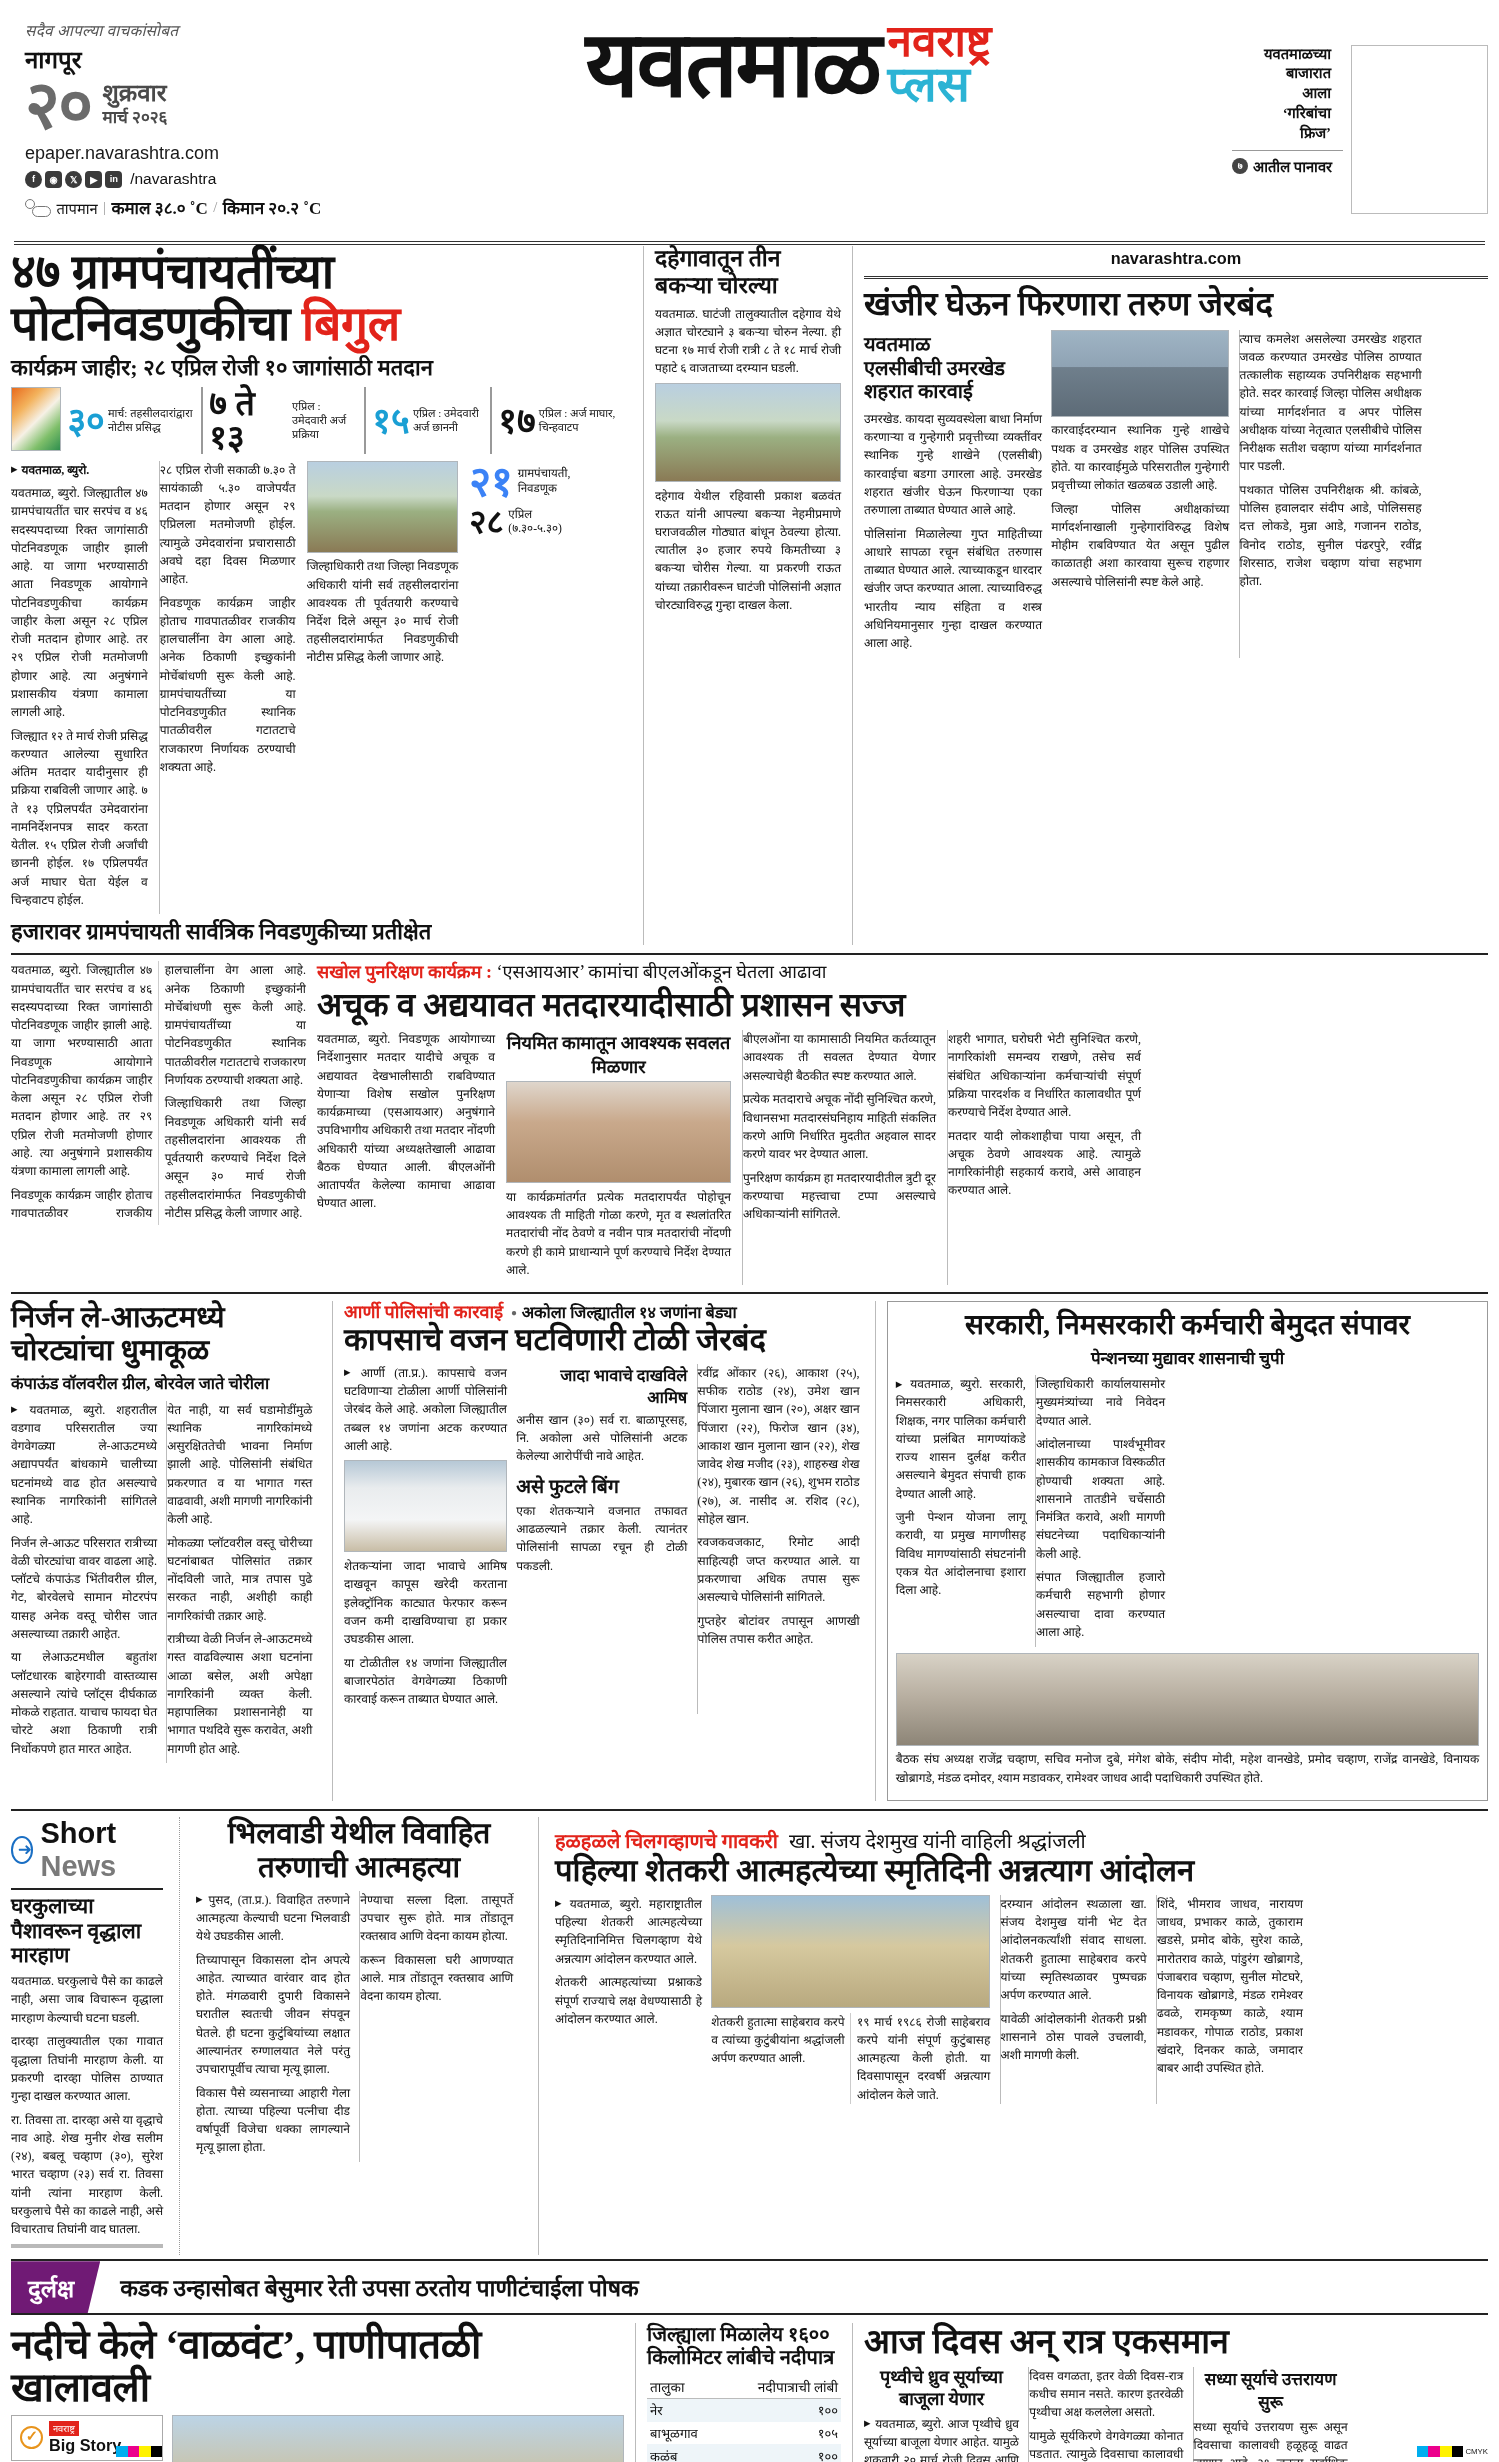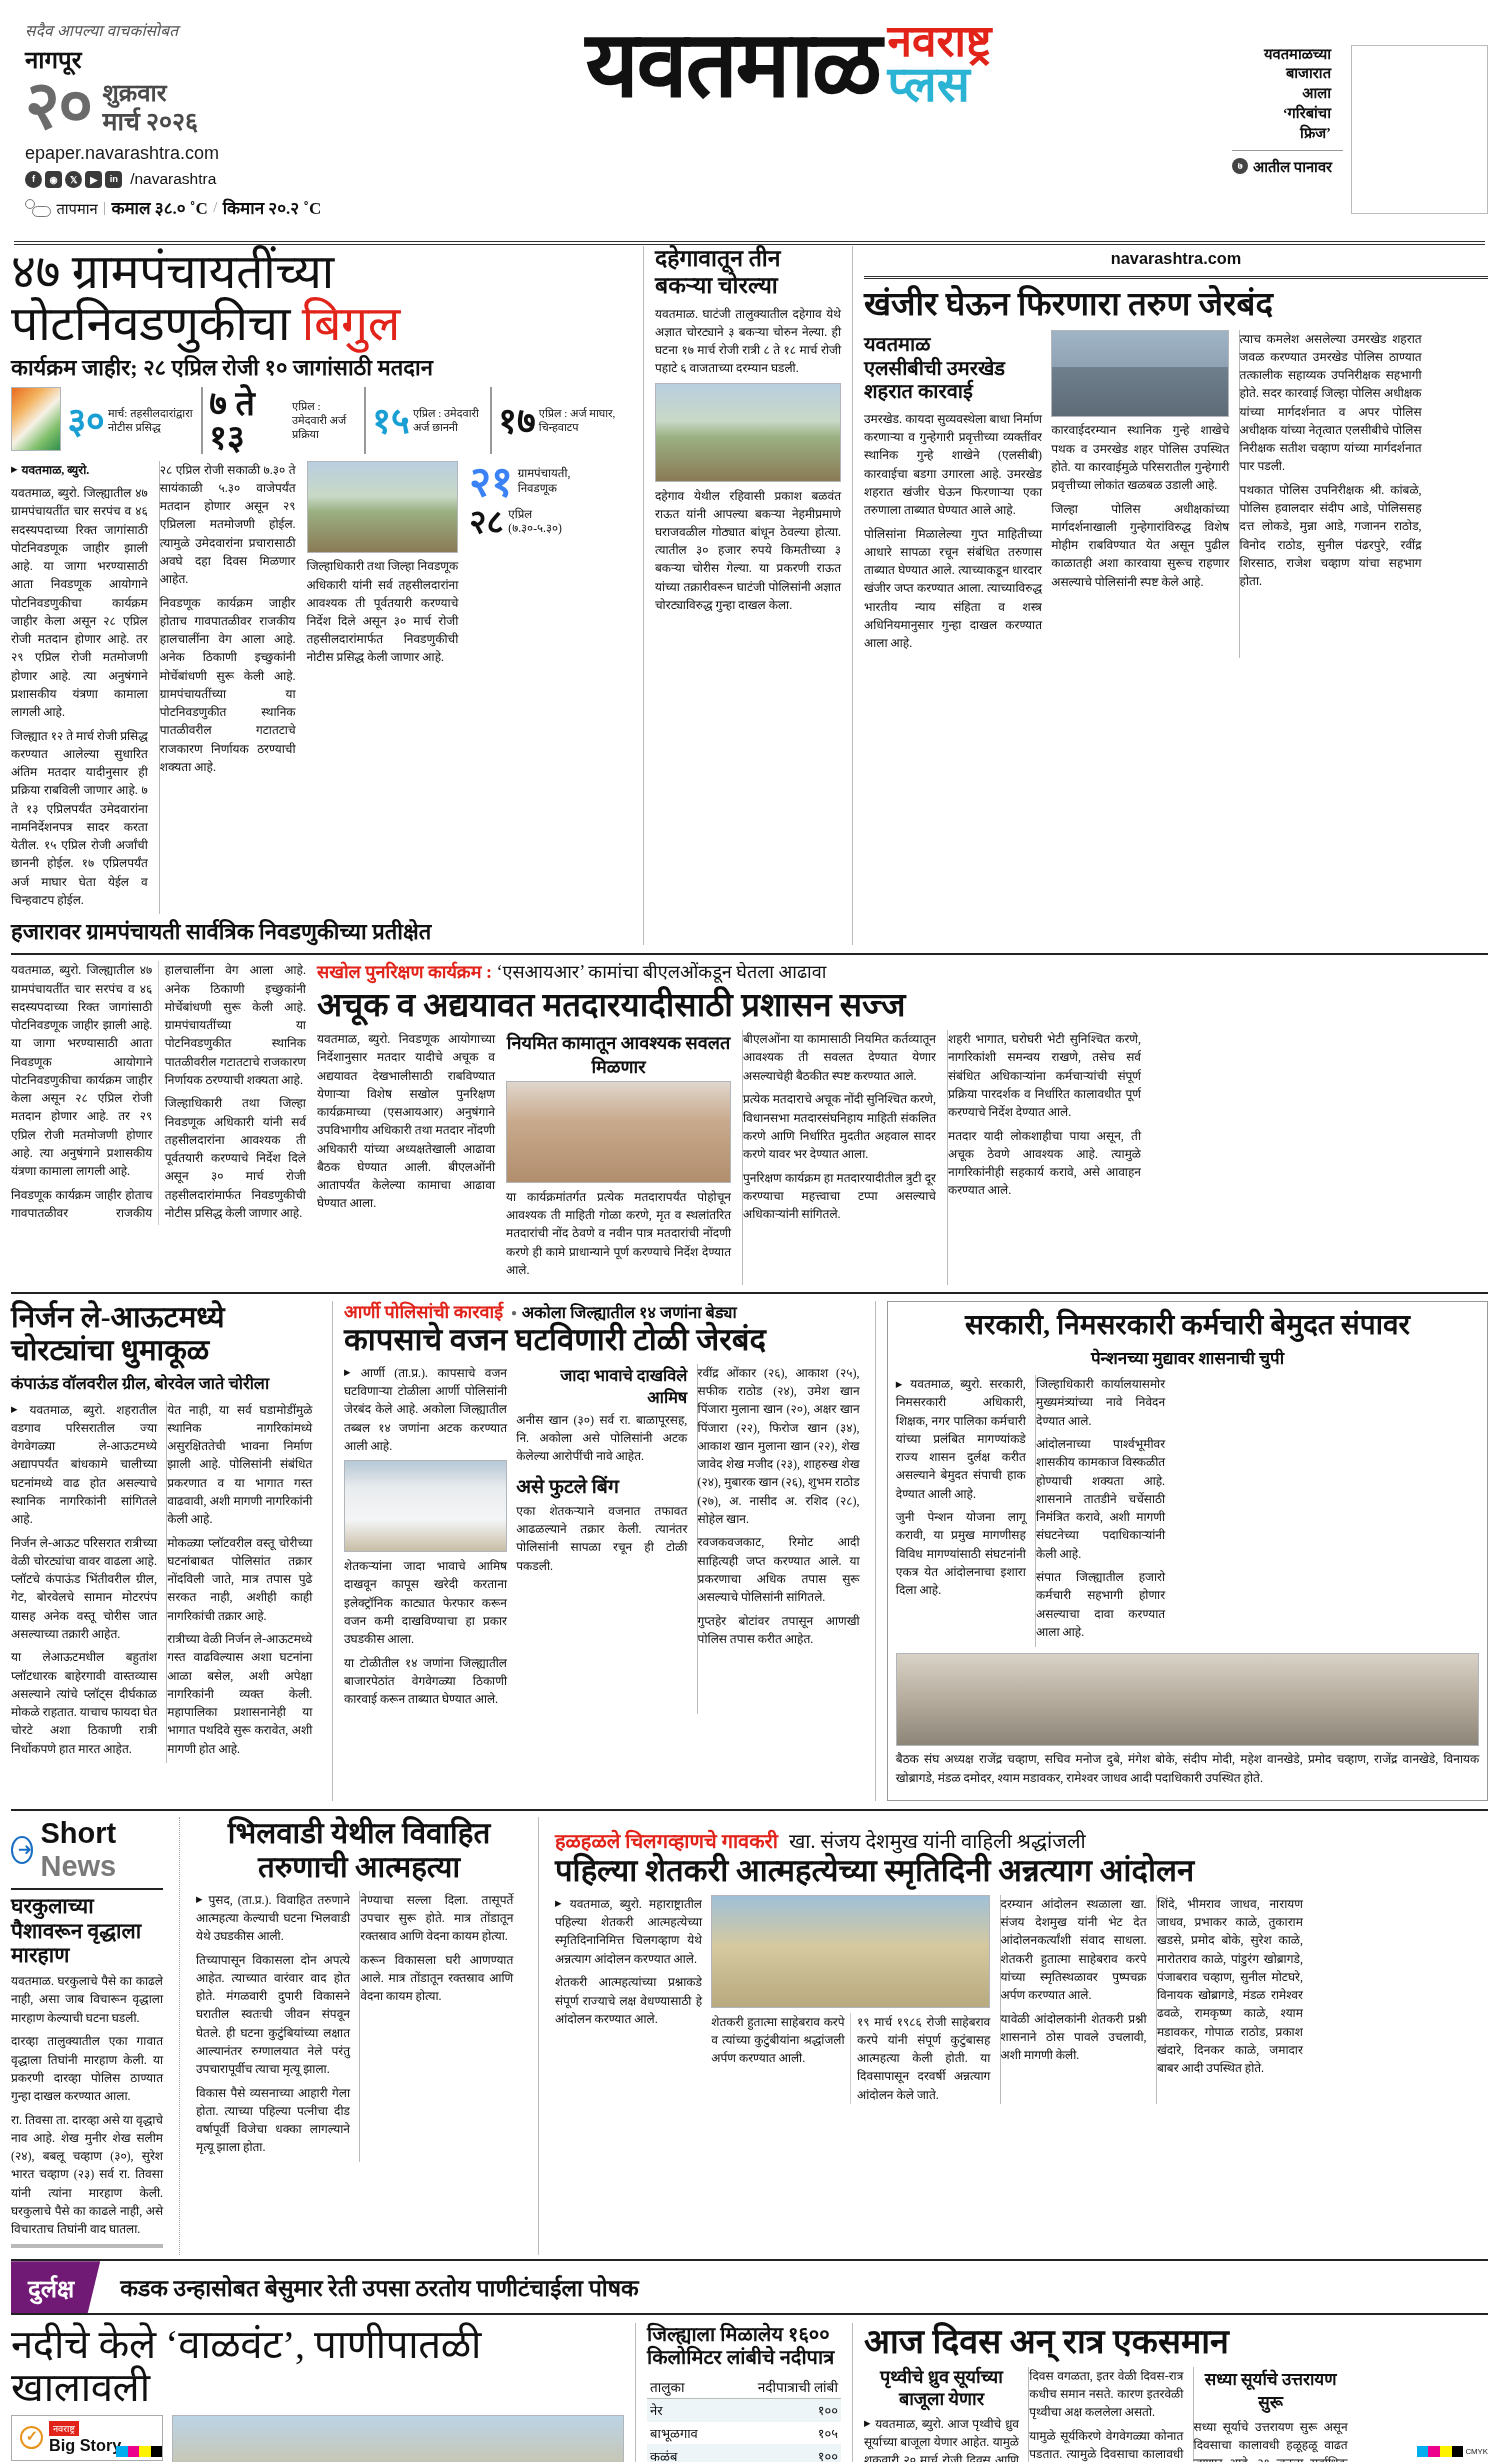--- a/index.html
+++ b/index.html
@@ -16,21 +16,21 @@
 
   
   .masthead { display: flex; align-items: flex-start; height: 241px; padding-top: 18.6px; }
   .mh-left { width: 334px; padding-left: 14px; }
   .tagline { font-size: 15.5px; color: #555; font-style: italic; letter-spacing: 0.2px; }
   .city { font-size: 24px; font-weight: 700; margin-top: 7.8px; line-height: 1; }
   .dateblock { display: flex; align-items: flex-start; margin-top: 3.1px; }
   .bigday { font-size: 67px; font-weight: 800; color: #6b6b6b; line-height: .92; letter-spacing: -1.6px; }
   .dcol { margin-left: 11px; padding-top: 4.7px; }
   .dday { font-size: 24px; font-weight: 700; color: #4a4a4a; line-height: 1.15; }
-  .dmon { font-size: 25px; font-weight: 700; color: #4a4a4a; line-height: 1.15; text-align: right; }
+  .dmon { font-size: 17px; font-weight: 700; color: #4a4a4a; line-height: 1.15; text-align: right; }
   .epaper { font-size: 18px; margin-top: 6.2px; color: #1a1a1a; font-family: "Liberation Sans", sans-serif; }
   .socialrow { display: flex; align-items: center; gap: 3.1px; margin-top: 6.2px; }
   .sicon { width: 17px; height: 17px; border-radius: 50%; background: #3a3a3a; color: #fff;
            font-size: 9.3px; display: flex; align-items: center; justify-content: center;
            font-family: "Liberation Sans", sans-serif; font-weight: 700; }
   .sicon.sq { border-radius: 3.9px; }
   .shandle { font-size: 15.5px; margin-left: 4.7px; font-family: "Liberation Sans", sans-serif; }
   .weatherrow { display: flex; align-items: center; gap: 5.4px; margin-top: 7.8px; font-size: 14.7px; }
   .wicon { width: 26px; height: 20px; position: relative; }
   .wicon .sun { position: absolute; left: 0; top: 1.6px; width: 10px; height: 10px; border-radius: 50%;
@@ -66,21 +66,21 @@
       radial-gradient(circle at 58% 76%, #c06a32 11%, transparent 12%),
       radial-gradient(circle at 86% 80%, #dd8a55 10%, transparent 11%),
       linear-gradient(180deg,#7a4a2b 0%, #c0agency 0%, #caa183 55%, #bfae96 100%); }
 
   .mh-rule { border-top: 1.6px solid #333; border-bottom: 0.8px solid #333; height: 3.9px; margin: 0 3.1px 1.6px; }
   .site-url { text-align: center; font-size: 16.3px; font-weight: 700; font-family:"Liberation Sans",sans-serif; margin: 2.3px 0 4.7px; }
 
   
   .kicker { color: #e2231a; font-weight: 800; font-size: 18px; line-height: 1.25; }
   .kicker-blk { font-weight: 400; font-size: 18px; line-height: 1.25; margin-top: 12px; }
-  h1.mega { font-size: 48px; font-weight: 400; line-height: 1.08; letter-spacing: -0.4px; }
+  h1.mega { font-size: 48px; font-weight: 700; line-height: 1.08; letter-spacing: -0.4px; }
   h1.mega .red { color: #e2231a; }
   h2.big { font-size: 33px; font-weight: 800; line-height: 1.12; }
   h2.med { font-size: 26px; font-weight: 800; line-height: 1.14; }
   h3.sm { font-size: 21px; font-weight: 800; line-height: 1.16; }
   .deck { font-size: 22px; font-weight: 700; line-height: 1.2; margin-top: 4.7px; }
   .body { font-size: 12px; line-height: 1.52; text-align: justify; }
   .body p { margin-bottom: 5.4px; }
   .dateline { font-weight: 700; }
   .arrow:before { content: "\25B6"; font-size: 8.5px; margin-right: 3.9px; vertical-align: 1.6px; }
   .hr-thick { border-top: 2.3px solid #222; margin: 7.8px 0 6.2px; }

